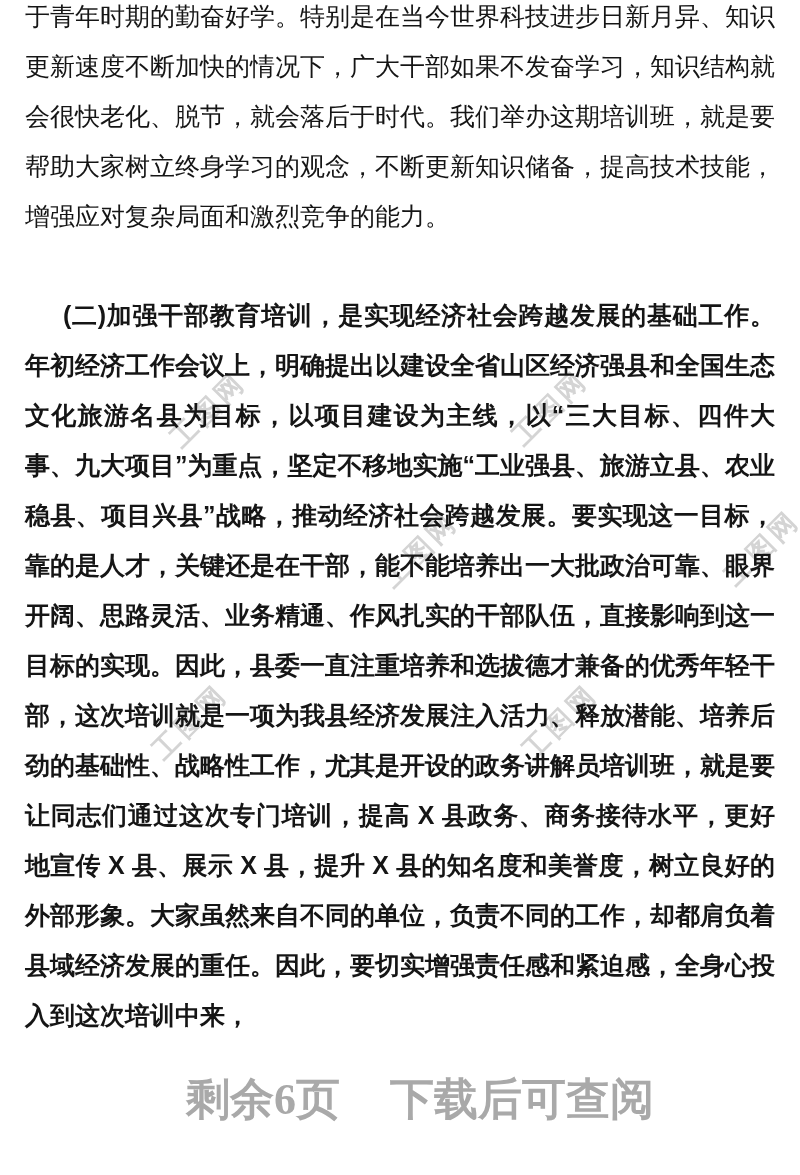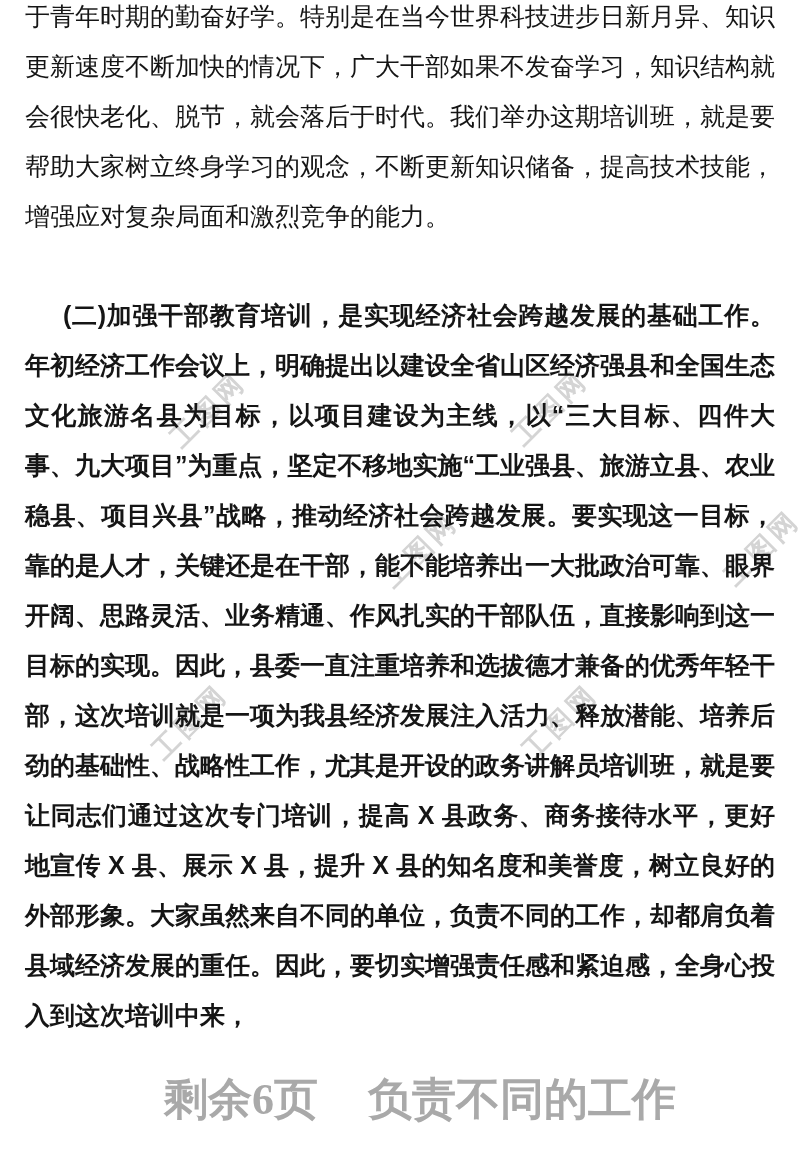--- a/index.html
+++ b/index.html
@@ -83,16 +83,16 @@
       <span class="watermark" style="left: 190px; top: 722px; color: rgb(212, 212, 212);">工图网</span>
       <span class="watermark" style="left: 560px; top: 722px; color: rgb(212, 212, 212);">工图网</span>
     </div>
 
   <div class="content">
     <p class="para first">于青年时期的勤奋好学。特别是在当今世界科技进步日新月异、知识更新速度不断加快的情况下，广大干部如果不发奋学习，知识结构就会很快老化、脱节，就会落后于时代。我们举办这期培训班，就是要帮助大家树立终身学习的观念，不断更新知识储备，提高技术技能，增强应对复杂局面和激烈竞争的能力。</p>
     <p class="para second">(二)加强干部教育培训，是实现经济社会跨越发展的基础工作。年初经济工作会议上，明确提出以建设全省山区经济强县和全国生态文化旅游名县为目标，以项目建设为主线，以“三大目标、四件大事、九大项目”为重点，坚定不移地实施“工业强县、旅游立县、农业稳县、项目兴县”战略，推动经济社会跨越发展。要实现这一目标，靠的是人才，关键还是在干部，能不能培养出一大批政治可靠、眼界开阔、思路灵活、业务精通、作风扎实的干部队伍，直接影响到这一目标的实现。因此，县委一直注重培养和选拔德才兼备的优秀年轻干部，这次培训就是一项为我县经济发展注入活力、释放潜能、培养后劲的基础性、战略性工作，尤其是开设的政务讲解员培训班，就是要让同志们通过这次专门培训，提高 X 县政务、商务接待水平，更好地宣传 X 县、展示 X 县，提升 X 县的知名度和美誉度，树立良好的外部形象。大家虽然来自不同的单位，负责不同的工作，却都肩负着县域经济发展的重任。因此，要切实增强责任感和紧迫感，全身心投入到这次培训中来，</p>
   </div>
 
   <div class="footer">
-    <span class="remaining">剩余6页</span><span>负责不同的工作</span>
+    <span class="remaining">剩余6页</span><span>下载后可查阅</span>
   </div>
 
 </div>
 
 </body></html>

